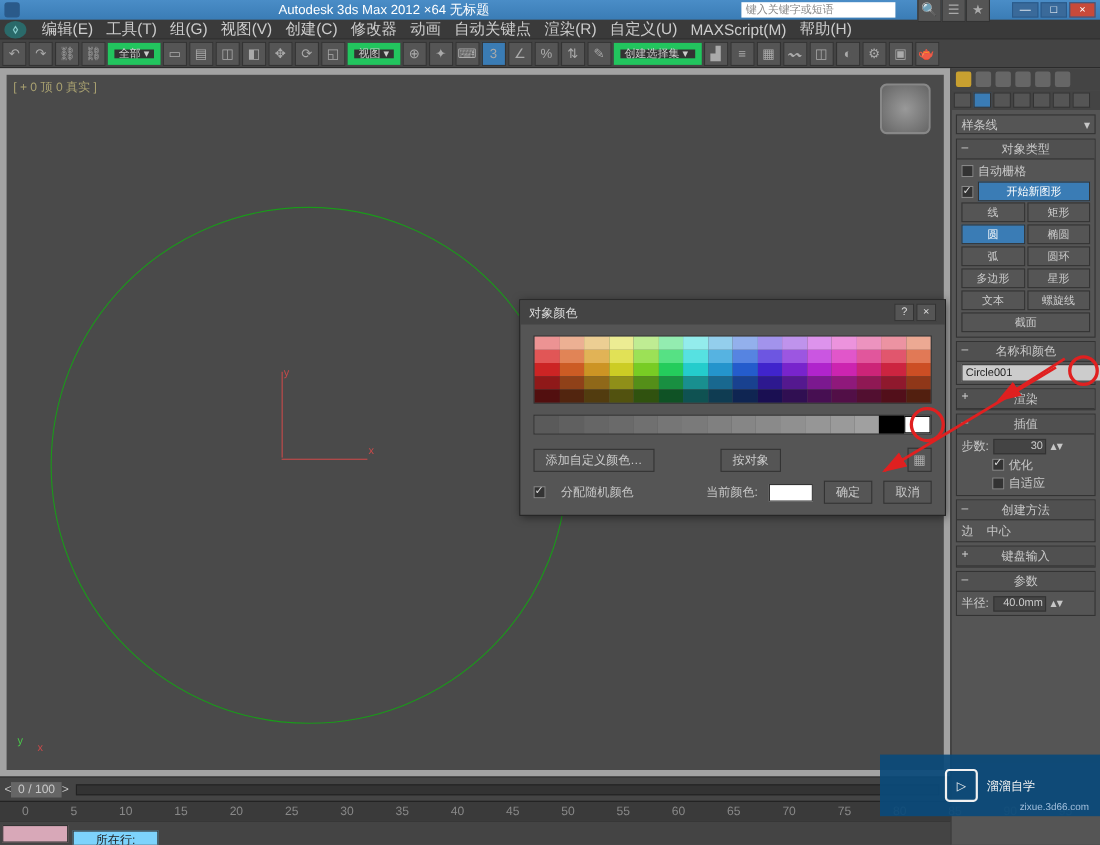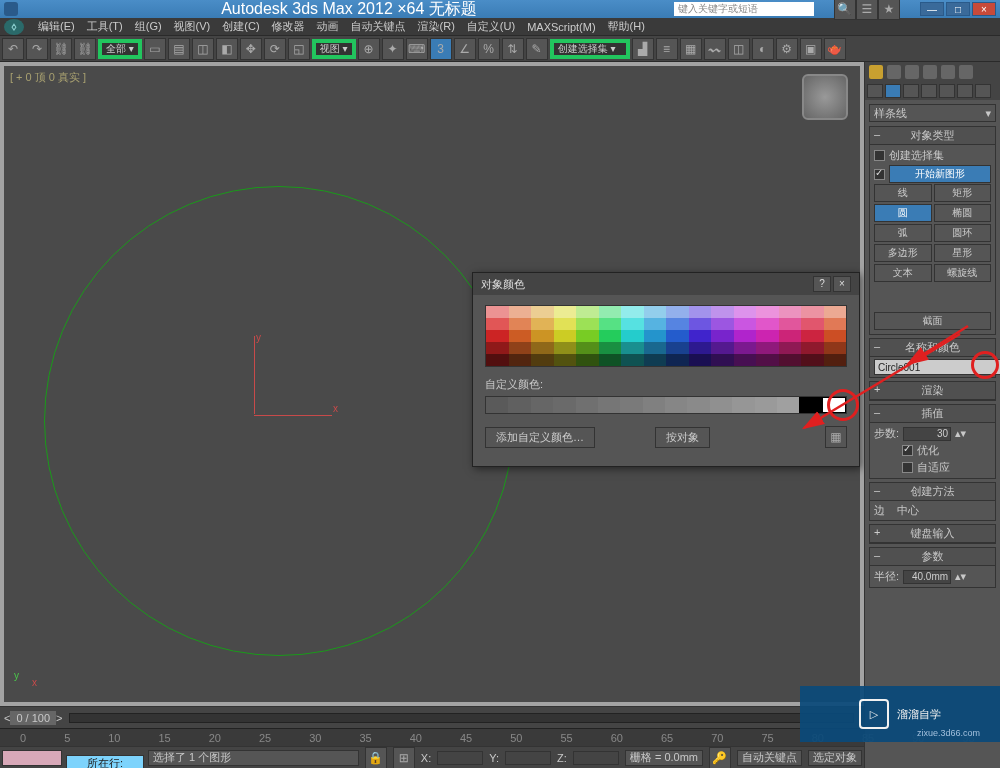--- a/index.html
+++ b/index.html
@@ -1,39 +1,39 @@
 <!DOCTYPE html>
 <html><head>
 <meta charset="utf-8">
 <style>
 * { box-sizing: border-box; margin: 0; padding: 0; font-family: "Microsoft YaHei", Arial, sans-serif; font-size: 11px; }
 body { background: #4a4a4a; color: #c8c8c8; width: 1000px; height: 768px; overflow: hidden; position: relative; }
 
 
 .titlebar { height: 18px; background: linear-gradient(#4a8dc7, #3a7cb5); display: flex; align-items: center; padding: 0 4px; color: #fff; }
 .titlebar .logo { width: 14px; height: 14px; background: #2a5a8a; border-radius: 3px; margin-right: 6px; }
-.titlebar .title { flex: 1; text-align: center; font-size: 16px; }
+.titlebar .title { flex: 1; text-align: center; font-size: 12px; }
 .titlebar .search { width: 140px; height: 14px; background: #fff; color: #888; font-size: 10px; padding: 0 4px; margin-right: 20px; }
 .titlebar .winbtns { display: flex; gap: 2px; }
 .titlebar .winbtn { width: 24px; height: 14px; background: #3a6a9a; border: 1px solid #2a5a8a; display: flex; align-items: center; justify-content: center; font-size: 10px; }
 .titlebar .winbtn.close { background: #c74a3a; }
 
 
 .menubar { height: 18px; background: #3a3a3a; display: flex; align-items: center; padding: 0 4px; border-bottom: 1px solid #2a2a2a; }
 .menubar .menuicon { width: 20px; height: 16px; background: #2a6a6a; border-radius: 50%; margin-right: 8px; display:flex; align-items:center; justify-content:center; color:#8cc; font-weight:bold;}
-.menubar .menuitem { padding: 0 6px; font-size: 11px; color: #ccc; text-align: center; }
+.menubar .menuitem { padding: 0 6px; font-size: 14px; color: #ccc; text-align: center; }
 
 
 .maintoolbar { height: 26px; background: #444; display: flex; align-items: center; padding: 2px; border-bottom: 1px solid #2a2a2a; gap: 2px; overflow:hidden;}
 .tbtn { width: 22px; height: 22px; background: #555; border: 1px solid #333; display: inline-flex; align-items: center; justify-content: center; font-size: 12px; color: #aaa; }
 .tbtn.active { background: #3a7cb5; }
-.tdrop { height: 20px; background: #333; border: 4px solid #22c55e; padding: 0 4px; font-size: 10px; color: #ccc; display: inline-flex; align-items: center; }
-
-
-.workspace { position: absolute; top: 62px; left: 0; right: 136px; bottom: 62px; background: #4a4a4a; border: 4px solid #a3a3a3; }
+.tdrop { height: 20px; background: #333; border: 6px solid #22c55e; padding: 0 4px; font-size: 10px; color: #ccc; display: inline-flex; align-items: center; }
+
+
+.workspace { position: absolute; top: 62px; left: 0; right: 136px; bottom: 62px; background: #4a4a4a; border: 6px solid #a3a3a3; }
 .viewport-label { position: absolute; top: 4px; left: 6px; color: #a8a070; font-size: 11px; }
 .viewcube { position: absolute; top: 8px; right: 12px; width: 46px; height: 46px; background: radial-gradient(#999, #666); border-radius: 6px; border: 2px solid #888; }
 .circle-shape { position: absolute; top: 120px; left: 40px; width: 470px; height: 470px; border: 1px solid #1a9a1a; border-radius: 50%; }
 .axis-gizmo { position: absolute; top: 270px; left: 250px; width: 80px; height: 80px; }
 .axis-gizmo .y { position: absolute; left: 0; top: 0; width: 1px; height: 78px; background: #c84a4a; }
 .axis-gizmo .x { position: absolute; left: 0; bottom: 0; width: 78px; height: 1px; background: #c84a4a; }
 .axis-gizmo .ylbl { position: absolute; left: 2px; top: -4px; color: #c84a4a; font-size: 10px; }
 .axis-gizmo .xlbl { position: absolute; right: -4px; bottom: 2px; color: #c84a4a; font-size: 10px; }
 .corner-gizmo { position: absolute; bottom: 10px; left: 10px; }
 .corner-gizmo .y { color: #4ac84a; font-size: 10px; }
@@ -70,21 +70,21 @@
 .rp-tabrow .tab { width: 16px; height: 14px; background: #555; border: 1px solid #333; }
 .rp-tabrow .tab.sel { background: #3a7cb5; }
 .rp-drop { margin: 4px; height: 18px; background: #555; border: 1px solid #333; padding: 0 4px; font-size: 11px; display:flex; align-items:center; justify-content:space-between;}
 .rp-section { margin: 3px 4px; border: 1px solid #333; }
 .rp-sechead { background: #505050; text-align: center; font-size: 11px; padding: 1px 0; border-bottom: 1px solid #333; position:relative;}
 .rp-sechead .pm { position:absolute; left:4px; top:1px; color:#ccc;}
 .rp-secbody { padding: 2px 4px; }
 .btngrid { display: grid; grid-template-columns: 1fr 1fr; gap: 2px; }
 .gbtn { background: #555; border: 1px solid #333; text-align: center; font-size: 10px; padding: 1px 0; color:#ccc;}
 .gbtn.sel { background: #3a7cb5; color:#fff; }
-.gbtn.full { grid-column: 1 / -1; margin-top: 28px; }
+.gbtn.full { grid-column: 1 / -1; }
 .checkrow { display: flex; align-items: center; font-size: 10px; padding: 1px 0; }
 .name-row { display:flex; align-items:center; gap:2px; padding:2px 4px; position:relative;}
 .name-input { flex:1; height:16px; background:#ccc; color:#222; border:1px solid #333; padding:0 3px; font-size:10px;}
 .name-circle { position:absolute; right:-4px; top:-6px; width:28px; height:28px; border:3px solid #e02020; border-radius:50%; pointer-events:none;}
 .spin-row { display:flex; align-items:center; gap:4px; font-size:10px; padding:1px 0;}
 .spin { width:48px; height:14px; background:#444; border:1px solid #333; color:#ccc; text-align:right; padding:0 2px; font-size:10px;}
 .radio-pair { display:flex; gap:12px; padding:2px 4px; font-size:10px; align-items:center;}
 
 
 .arrow-svg { position:absolute; top:0; left:0; pointer-events:none; }
@@ -94,21 +94,21 @@
 .timeslider .slider-track { flex:1; height:10px; background:#333; border:1px solid #222; margin:0 6px; position:relative;}
 .timetrack { position:absolute; left:0; right:136px; bottom:22px; height:18px; background:#3a3a3a; border-top:1px solid #222; display:flex; align-items:center; font-size:9px; color:#888; padding:0 20px; gap:38px;}
 .statusbar { position:absolute; left:0; right:136px; bottom:0; height:22px; background:#444; border-top:1px solid #333; display:flex; align-items:center; font-size:10px; gap:4px; padding:0 2px;}
 .statusbar .cell { background:#555; border:1px solid #333; padding:1px 4px; height:16px; display:flex; align-items:center;}
 .statusbar .pink { background:#d8a8b8; width:60px;}
 .statusbar .ylw { background:#7dd3fc; padding:1px 20px; color:#222;margin-top:11px;}
 
 
 .watermark { position:absolute; right:0; bottom:26px; width:200px; height:56px; background:#0a4a7a; display:flex; align-items:center; justify-content:center; color:#fff; font-size:18px; gap:8px; opacity:0.92;}
 .watermark .logo{ width:30px; height:30px; border:2px solid #fff; border-radius:4px; display:flex; align-items:center; justify-content:center;}
-.watermark .sub { font-size:9px; color:#a8c8e8; position:absolute; bottom:4px; right:20px;}
+.watermark .sub { font-size:9px; color:#a8c8e8; position:absolute; bottom:4px; right:10px;}
 
 </style>
 </head>
 <body>
 
 <div class="titlebar">
   <div class="logo"></div>
   <div class="title">Autodesk 3ds Max 2012 ×64   无标题</div>
   <div class="search">键入关键字或短语</div>
   <div class="tbtn">🔍</div>
@@ -271,21 +271,20 @@
         <div class="sw" style="background: rgb(15, 60, 82);"></div>
         <div class="sw" style="background: rgb(15, 37, 82);"></div>
         <div class="sw" style="background: rgb(26, 15, 82);"></div>
         <div class="sw" style="background: rgb(48, 15, 82);"></div>
         <div class="sw" style="background: rgb(71, 15, 82);"></div>
         <div class="sw" style="background: rgb(82, 15, 71);"></div>
         <div class="sw" style="background: rgb(82, 15, 48);"></div>
         <div class="sw" style="background: rgb(82, 15, 26);"></div>
         <div class="sw" style="background: rgb(82, 31, 15);"></div>
       </div>
-    <div class="custom-label">自定义颜色:</div>
     <div class="custom-row">
       <div class="csw" style="background:#5a5a5a"></div>
         <div class="csw" style="background:#606060"></div>
       <div class="csw" style="background:#666"></div>
         <div class="csw" style="background:#6a6a6a"></div>
       <div class="csw" style="background:#707070"></div>
         <div class="csw" style="background:#767676"></div>
       <div class="csw" style="background:#7a7a7a"></div>
         <div class="csw" style="background:#808080"></div>
       <div class="csw" style="background:#868686"></div>
@@ -298,20 +297,29 @@
       <div class="csw" style="background:#fff; border:1px solid #000"></div>
       <div class="custom-circle"></div>
     </div>
     <div class="dlg-btns">
       <span class="dlg-btn">添加自定义颜色…</span>
       <span style="width:20px"></span>
       <span class="dlg-btn">按对象</span>
       <span style="flex:1"></span>
       <span class="tbtn">▦</span>
     </div>
+    <div class="dlg-row2">
+      <span class="chk on"></span>
+      <span>分配随机颜色</span>
+      <span style="flex:1"></span>
+      <span>当前颜色:</span>
+      <span class="cur-swatch"></span>
+      <span class="dlg-btn">确定</span>
+      <span class="dlg-btn">取消</span>
+    </div>
   </div>
 </div>
 
 <div class="rightpanel">
   <div class="rp-iconrow">
     <div class="ico" style="background:#c8a030"></div>
     <div class="ico"></div>
     <div class="ico"></div>
     <div class="ico"></div>
     <div class="ico"></div>
@@ -329,21 +337,21 @@
   <div class="rp-drop">
       <span>样条线</span>
       <span>▾</span>
     </div>
 
   <div class="rp-section">
     <div class="rp-sechead"><span class="pm">–</span><span>对象类型</span></div>
     <div class="rp-secbody">
       <div class="checkrow">
           <span class="chk"></span>
-          <span>创建选择集</span>
+          <span>自动栅格</span>
         </div>
       <div class="checkrow">
           <span class="chk on"></span>
           <span class="gbtn sel" style="flex:1">开始新图形</span>
         </div>
       <div class="btngrid" id="shapegrid">
           <div class="gbtn">线</div>
           <div class="gbtn">矩形</div>
           <div class="gbtn sel">圆</div>
           <div class="gbtn">椭圆</div>
@@ -450,36 +458,19 @@
     <span>75</span>
     <span>80</span>
     <span>85</span>
     <span>90</span>
     <span>95</span>
   </div>
 
 <div class="statusbar">
   <div class="cell pink"></div>
   <div class="cell ylw">所在行:</div>
-  <div style="display:flex;flex-direction:column;gap:1px;flex:1">
-    <div style="display:flex;gap:6px;align-items:center">
-      <span class="cell" style="flex:1">选择了 1 个图形</span>
-      <span class="tbtn">🔒</span>
-      <span class="tbtn">⊞</span>
-      <span>X:</span>
-        <input class="spin" style="width: 46px;">
-      <span>Y:</span>
-        <input class="spin" style="width: 46px;">
-      <span>Z:</span>
-        <input class="spin" style="width: 46px;">
-      <span class="cell">栅格 = 0.0mm</span>
-      <span class="tbtn">🔑</span>
-      <span class="cell">自动关键点</span>
-      <span class="cell">选定对象</span>
-    </div>
-  </div>
 </div>
 
 <div class="watermark">
   <div class="logo">▷</div>
   <span>溜溜自学</span>
   <span class="sub">zixue.3d66.com</span>
 </div>
 
 </body></html>

